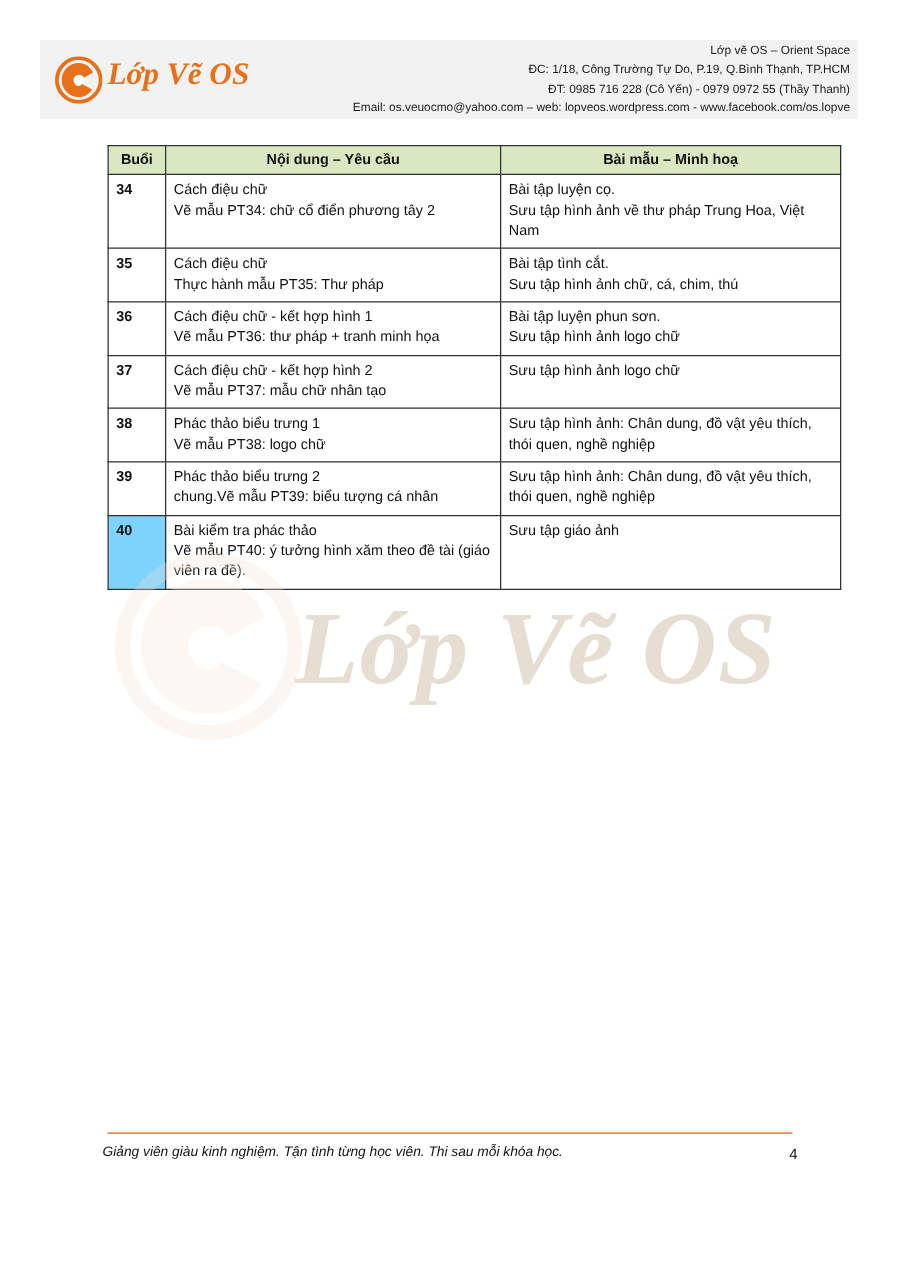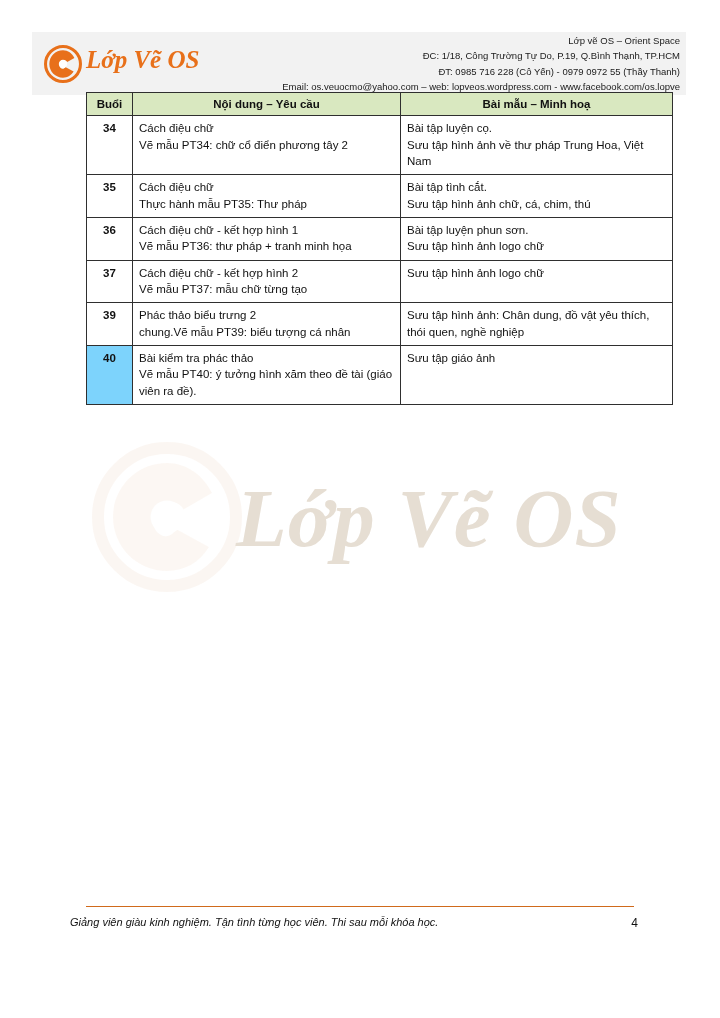--- a/index.html
+++ b/index.html
@@ -65,21 +65,21 @@
     text-align: right;
   }
   .header-lines div {
     white-space: nowrap;
   }
 
   
   .table-wrap {
     position: absolute;
     left: 86px;
-    top: 92px;
+    top: 116px;
     width: 586px;
   }
   table.schedule {
     border-collapse: collapse;
     width: 586px;
     table-layout: fixed;
   }
   table.schedule th,
   table.schedule td {
     border: 1px solid #2f2f2f;
@@ -93,21 +93,21 @@
     background: #d9e8c0;
     font-weight: bold;
     font-size: 11.5px;
     padding-top: 3px;
     padding-bottom: 3px;
   }
   .col-session { width: 46px; text-align: center; }
   .col-content { width: 268px; }
   .col-sample  { width: 272px; }
   td.session-cell {
-    text-align: center;
+    text-align: left;
     font-weight: bold;
     font-size: 11.5px;
   }
   td.session-cell.highlight {
     background: #7dd3fc;
   }
   .cell-line { display: block; }
 
   
   .watermark {
@@ -143,21 +143,21 @@
   .footer-rule {
     position: absolute;
     left: 86px;
     top: 906px;
     width: 548px;
     height: 1px;
     background: #d06a1b;
   }
   .footer-text {
     position: absolute;
-    left: 70px;
+    left: 82px;
     top: 916px;
     font-size: 11px;
     font-style: italic;
     color: #111111;
     white-space: nowrap;
   }
   .footer-page {
     position: absolute;
     left: 618px;
     top: 916px;
@@ -234,24 +234,34 @@
             </td>
             <td>
               <span class="cell-line">Bài tập luyện phun sơn.</span>
               <span class="cell-line">Sưu tập hình ảnh logo chữ</span>
             </td>
           </tr>
           <tr>
             <td class="session-cell">37</td>
             <td>
               <span class="cell-line">Cách điệu chữ - kết hợp hình 2</span>
-              <span class="cell-line">Vẽ mẫu PT37: mẫu chữ từng tạo</span>
+              <span class="cell-line">Vẽ mẫu PT37: mẫu chữ nhân tạo</span>
             </td>
             <td>
               <span class="cell-line">Sưu tập hình ảnh logo chữ</span>
+            </td>
+          </tr>
+          <tr>
+            <td class="session-cell">38</td>
+            <td>
+              <span class="cell-line">Phác thảo biểu trưng 1</span>
+              <span class="cell-line">Vẽ mẫu PT38: logo chữ</span>
+            </td>
+            <td>
+              <span class="cell-line">Sưu tập hình ảnh:  Chân dung, đồ vật yêu thích, thói quen, nghề nghiệp</span>
             </td>
           </tr>
           <tr>
             <td class="session-cell">39</td>
             <td>
               <span class="cell-line">Phác thảo biểu trưng 2</span>
               <span class="cell-line">chung.Vẽ mẫu PT39: biểu tượng cá nhân</span>
             </td>
             <td>
               <span class="cell-line">Sưu tập hình ảnh:  Chân dung, đồ vật yêu thích, thói quen, nghề nghiệp</span>

